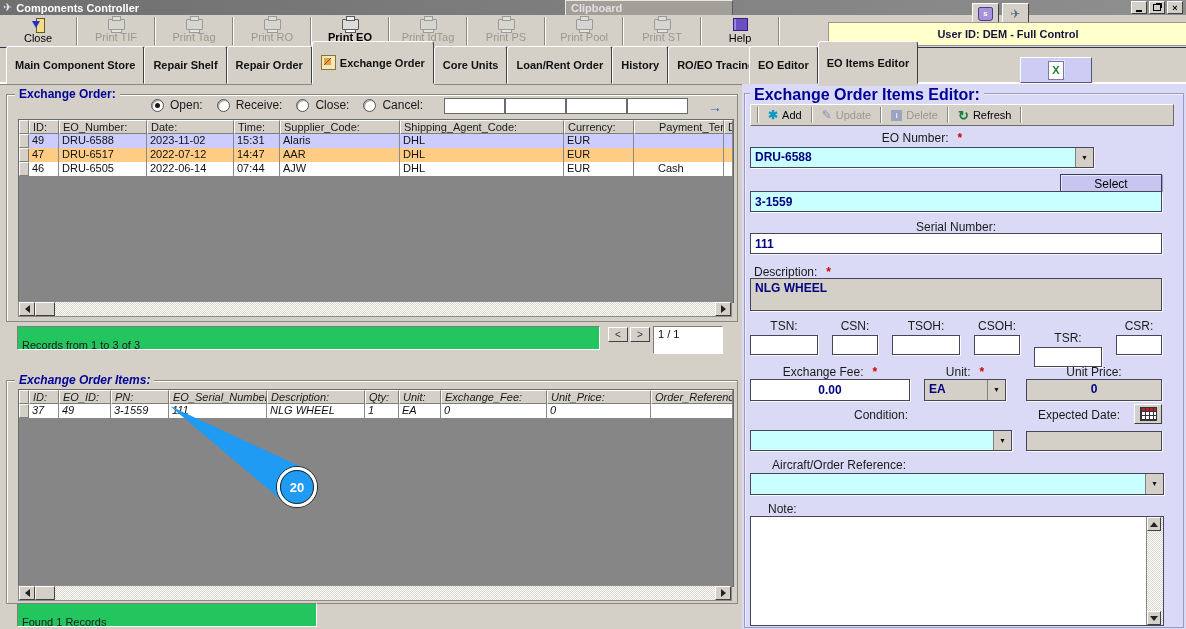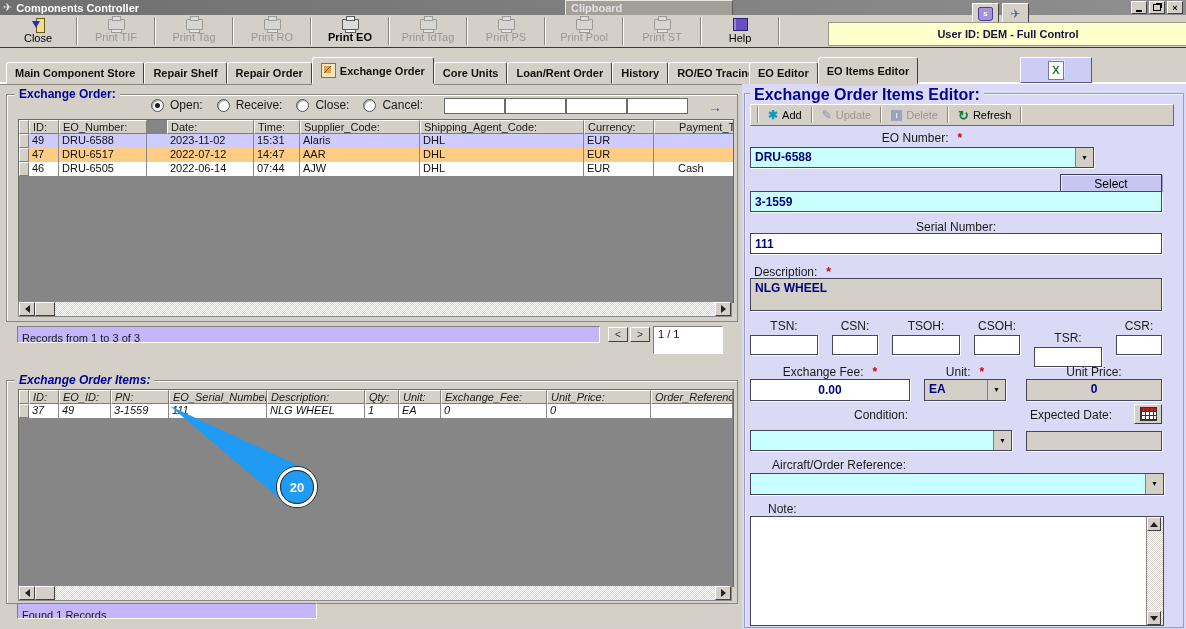--- a/index.html
+++ b/index.html
@@ -46,21 +46,21 @@
   .userbar{position:absolute;left:828px;top:22px;width:358px;height:22px;background:#ffffcc;
     border:1px solid #9a978e;display:flex;align-items:center;justify-content:center;
     font-weight:bold;color:#14143c;font-size:11px;}
 
   
   .tabrow{position:absolute;left:0;top:57px;width:1186px;height:27px;}
   .tab-baseline{position:absolute;left:0;top:25px;width:1186px;height:2px;background:#fff;border-bottom:1px solid #8a877e;}
   .tabs-main{position:absolute;left:6px;bottom:0;display:flex;align-items:flex-end;}
   .tabs-right{position:absolute;left:749px;bottom:0;display:flex;align-items:flex-end;}
   .tab{height:20px;background:#d4d0c8;border:1px solid;border-color:#fff #404040 #d4d0c8 #fff;
-    border-radius:3px 3px 0 0;padding:0 8px;display:flex;align-items:center;gap:4px;
+    border-radius:3px 3px 0 0;padding:8px 8px;display:flex;align-items:center;gap:4px;
     font-weight:bold;font-size:11px;white-space:nowrap;z-index:1;}
   .tab.active{height:25px;z-index:3;box-shadow:0 2px 0 #d4d0c8;}
   .note-ico{width:13px;height:13px;background:#f4e6c0;border:1px solid #8a7430;position:relative;}
   .note-ico::after{content:"";position:absolute;left:2px;top:2px;width:7px;height:7px;
     background:linear-gradient(135deg,#e8a23c 45%,#6a5a20 50%,#e8a23c 55%);}
   .excelbtn{position:absolute;left:1020px;top:0;width:72px;height:26px;background:#ccccf4;
     border:1px solid;border-color:#fff #55557a #55557a #fff;display:flex;align-items:center;justify-content:center;padding:0;}
   .xls{width:14px;height:17px;background:#fff;border:1px solid #7a7a9a;position:relative;
     color:#1e7c34;font-weight:bold;font-size:11px;text-align:center;line-height:17px;box-shadow:2px -2px 0 -1px #dfe4ff;}
 
@@ -87,21 +87,21 @@
     border-right:1px solid #8a8a8a;font-size:11px;}
   .hdr .cell{background:#d4d0c8;border:1px solid;border-color:#fff #807d76 #807d76 #fff;color:#1a1a1a;}
   .sel-cell{background:#d4d0c8;border:1px solid;border-color:#fff #807d76 #807d76 #fff;}
   .row-sel{background:#ccccff;}
   .row-amber{background:#ffcc85;}
   .row-plain{background:#fff;}
   .grid-empty{flex:1;background:#868686;}
   .eo-grid .c0{width:10px;flex:0 0 10px;}
   .eo-grid .c1{width:30px;flex:0 0 30px;}
   .eo-grid .c2{width:88px;flex:0 0 88px;}
-  .eo-grid .c3{width:87px;flex:0 0 87px;margin-left:20px;}
+  .eo-grid .c3{width:87px;flex:0 0 87px;}
   .eo-grid .c4{width:46px;flex:0 0 46px;}
   .eo-grid .c5{width:120px;flex:0 0 120px;}
   .eo-grid .c6{width:164px;flex:0 0 164px;}
   .eo-grid .c7{width:70px;flex:0 0 70px;}
   .eo-grid .c8{width:90px;flex:0 0 90px;padding-left:24px;}
   .eo-grid .c9{flex:1;}
   .it-grid .c0{width:10px;flex:0 0 10px;}
   .it-grid .c1{width:30px;flex:0 0 30px;}
   .it-grid .c2{width:52px;flex:0 0 52px;}
   .it-grid .c3{width:58px;flex:0 0 58px;}
@@ -118,22 +118,22 @@
     border:1px solid #8a8a8a;box-sizing:border-box;}
   .sbtn{width:16px;height:14px;flex:0 0 16px;background:#d4d0c8;border:1px solid;border-color:#fff #404040 #404040 #fff;
     display:flex;align-items:center;justify-content:center;padding:0;}
   .thumb{width:18px;flex:0 0 18px;background:#d4d0c8;border:1px solid;border-color:#fff #404040 #404040 #fff;}
   .strack{flex:1;}
   .tri-l{width:0;height:0;border-top:4px solid transparent;border-bottom:4px solid transparent;border-right:5px solid #222;}
   .tri-r{width:0;height:0;border-top:4px solid transparent;border-bottom:4px solid transparent;border-left:5px solid #222;}
   .tri-u{width:0;height:0;border-left:4px solid transparent;border-right:4px solid transparent;border-bottom:5px solid #222;}
   .tri-d{width:0;height:0;border-left:4px solid transparent;border-right:4px solid transparent;border-top:5px solid #222;}
 
-  .statusbox{position:absolute;background:#c4b5fd;border:1px solid;border-color:#807d76 #fff #fff #807d76;
-    font-size:11px;line-height:15px;padding:4px 4px;box-sizing:border-box;overflow:hidden;white-space:nowrap;color:#1a1a1a;}
+  .statusbox{position:absolute;background:#22c55e;border:1px solid;border-color:#807d76 #fff #fff #807d76;
+    font-size:11px;line-height:15px;padding:11px 4px;box-sizing:border-box;overflow:hidden;white-space:nowrap;color:#1a1a1a;}
   .pagerbtn{position:absolute;width:20px;height:15px;background:#d4d0c8;border:1px solid;
     border-color:#fff #404040 #404040 #fff;font-size:10px;color:#334;line-height:12px;padding:0;}
   .pagebox{position:absolute;background:#fff;border:1px solid;border-color:#807d76 #fff #fff #807d76;
     font-size:11px;line-height:15px;padding:0 4px;box-sizing:border-box;}
 
   
   .editor{position:absolute;left:742px;top:84px;width:444px;height:545px;background:#dadaf6;}
   .editor .frame{position:absolute;left:2px;top:9px;right:2px;bottom:1px;border:1px solid #9a9ac4;
     box-shadow:inset 1px 1px 0 #efeffc;pointer-events:none;}
   .editor .etitle{position:absolute;left:8px;top:2px;background:#dadaf6;padding:0 4px;
@@ -534,21 +534,21 @@
     </div>
     <div class="elabel center" style="left:284px;top:281px;width:136px;">Unit Price:</div>
     <input class="fld ctr" style="left: 8px; top: 295px; width: 160px; height: 22px; text-align: center;" value="0.00">
     <div class="fld grayf combo" style="left:182px;top:295px;width:82px;height:22px;">
       <span class="val">EA</span>
       <span class="dd">▼</span>
     </div>
     <div class="fld grayf ctr" style="left:284px;top:295px;width:136px;height:22px;">0</div>
 
     <div class="elabel center" style="left:8px;top:324px;width:262px;">Condition:</div>
-    <div class="elabel" style="left:288px;top:324px;">Expected Date:</div>
+    <div class="elabel" style="left:296px;top:324px;">Expected Date:</div>
     <button class="calbtn" style="left:392px;top:320px;">
         <span class="cal"></span>
       </button>
     <div class="fld cyan combo" style="left:8px;top:346px;width:262px;height:21px;">
       <span class="val"></span>
       <span class="dd">▼</span>
     </div>
     <div class="fld grayf" style="left:284px;top:347px;width:136px;height:20px;"></div>
 
     <div class="elabel" style="left:30px;top:374px;">Aircraft/Order Reference:</div>

